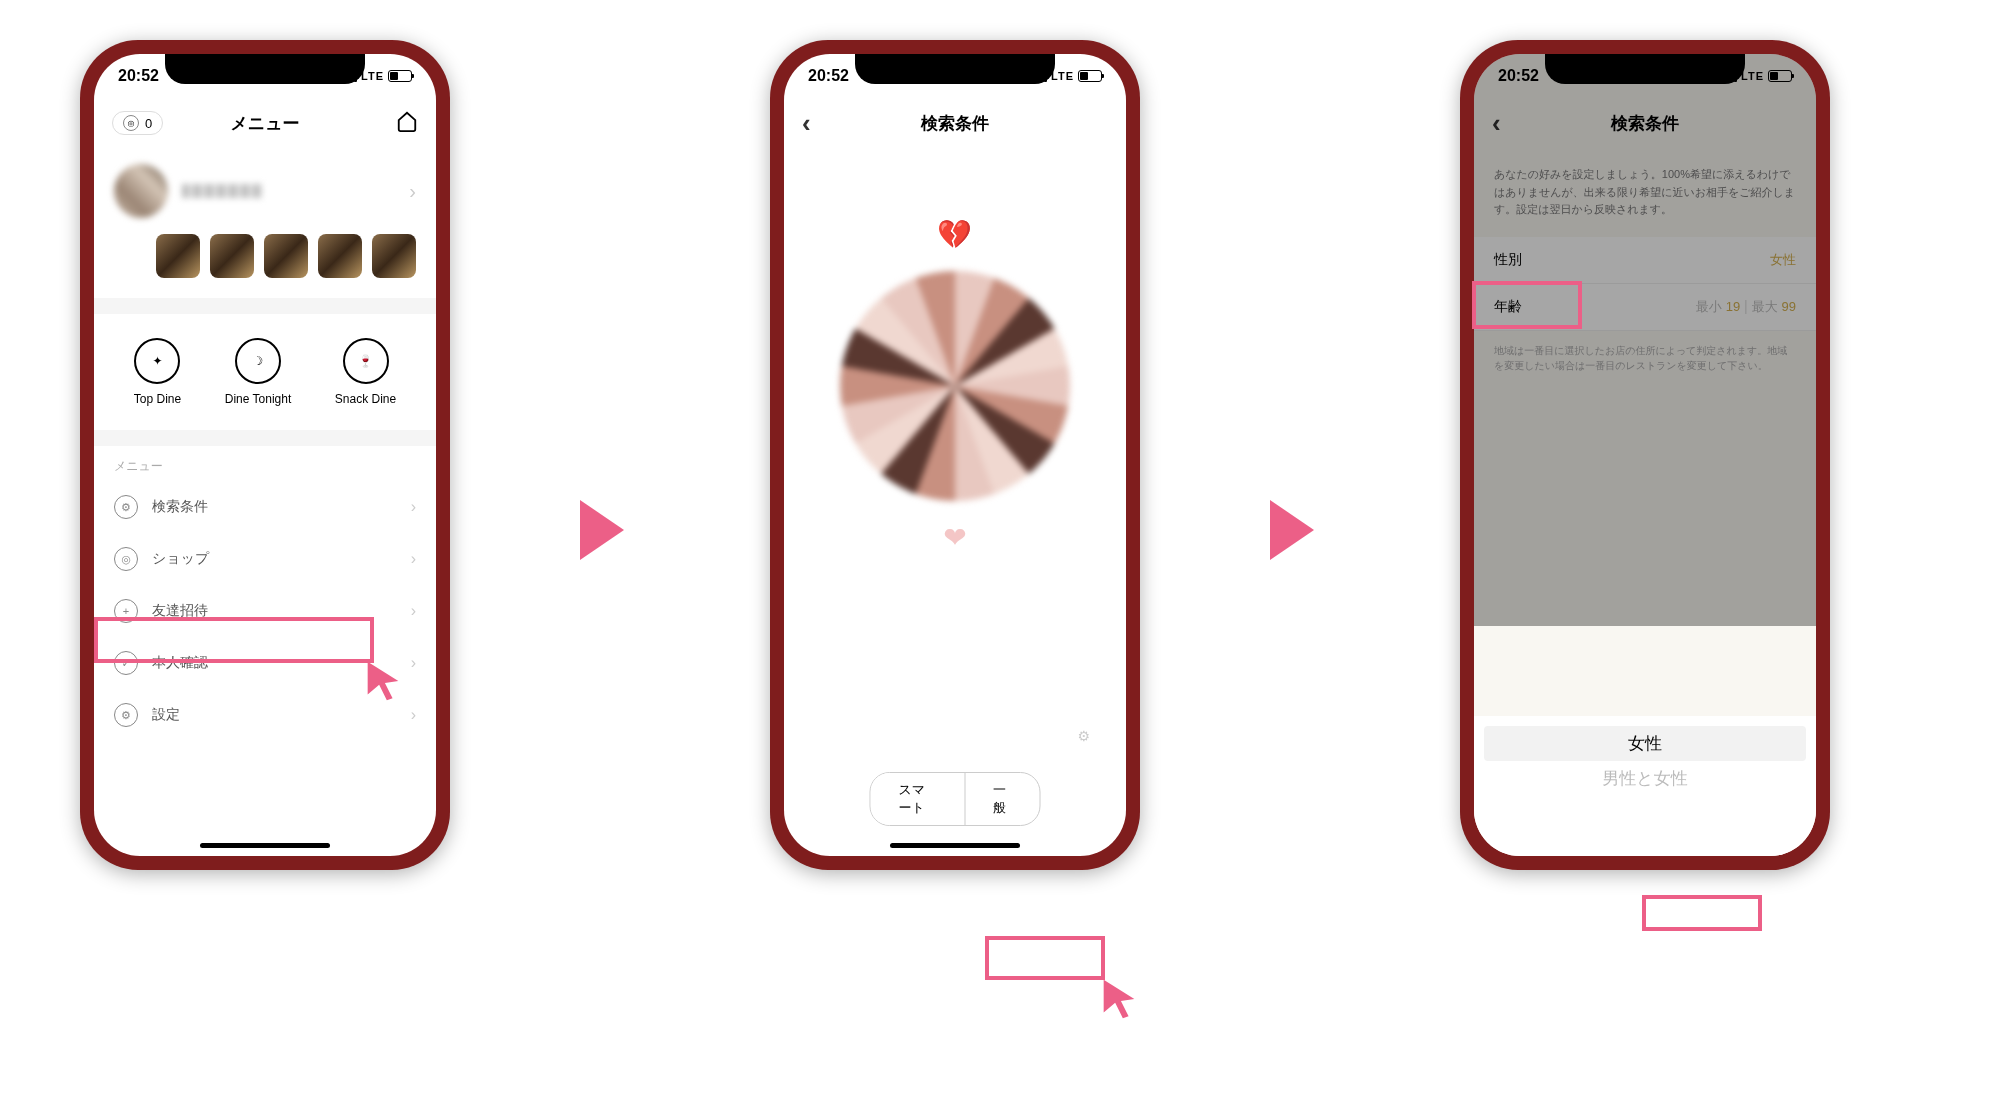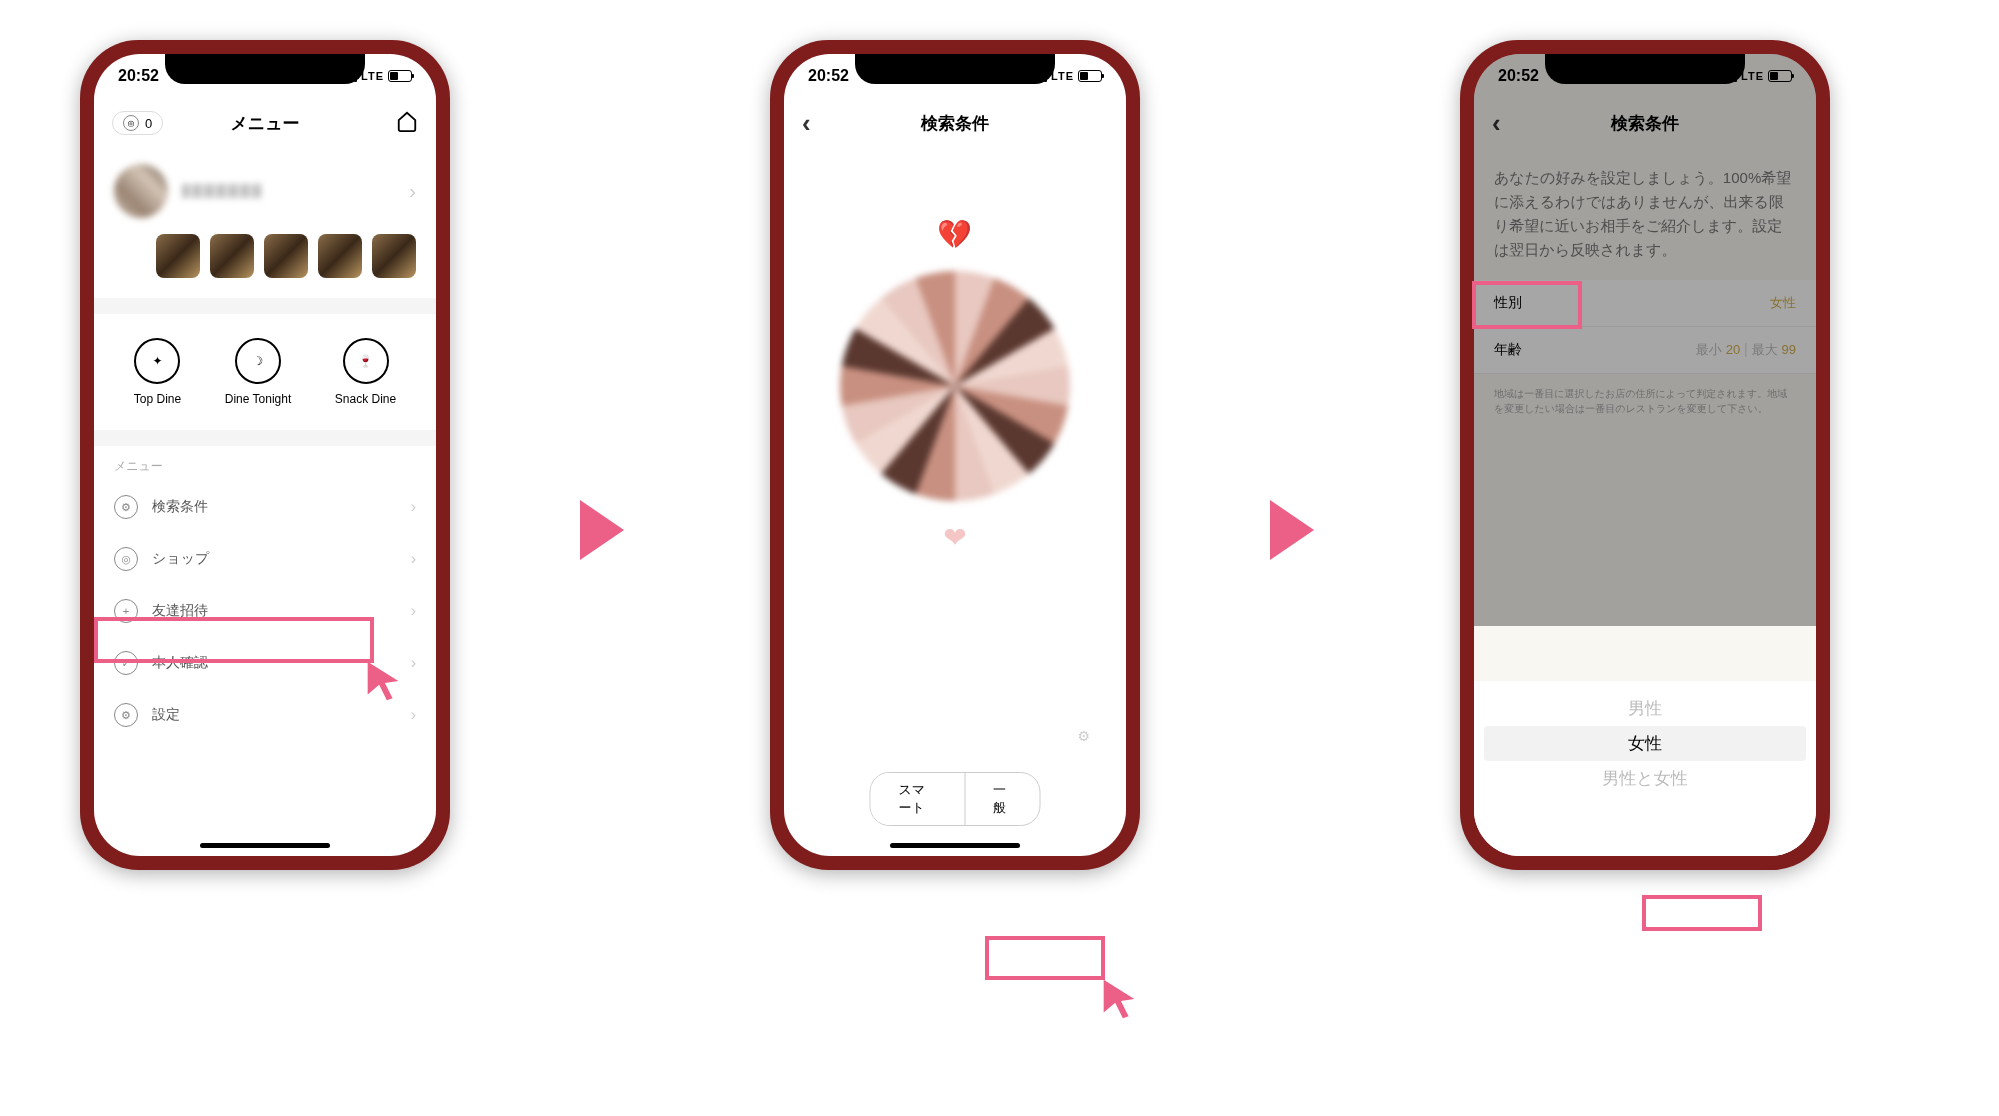--- a/index.html
+++ b/index.html
@@ -124,21 +124,21 @@
 .heart.broken { color: #b8c8e0; }
 .heart.full { color: #f4c6c6; }
 
 .tab-row { position: absolute; bottom: 30px; left: 50%; transform: translateX(-50%); display: flex; border: 1.5px solid #ccc; border-radius: 20px; overflow: hidden; }
 .tab { padding: 8px 28px; font-size: 13px; font-weight: 500; }
 .tab.active { background: #fff; }
 .tab:first-child { border-right: 1px solid #ccc; }
 
 .home-indicator { position: absolute; bottom: 8px; left: 50%; transform: translateX(-50%); width: 130px; height: 5px; background: #000; border-radius: 3px; }
 
-.settings-desc { padding: 18px 20px; font-size: 15px; color: #777; line-height: 1.6; }
+.settings-desc { padding: 18px 20px; font-size: 11px; color: #777; line-height: 1.6; }
 .setting-row { background: #fff; display: flex; align-items: center; justify-content: space-between; padding: 14px 20px; font-size: 14px; border-bottom: 1px solid #eee; }
 .setting-row .val { color: #d4b050; font-size: 13px; }
 .setting-row .val.gray { color: #bbb; }
 .setting-row .chev2 { color: #ccc; margin-left: 6px; }
 .footnote { padding: 12px 20px; font-size: 10px; color: #aaa; line-height: 1.5; }
 
 .dim-overlay { position: absolute; top: 0; left: 0; right: 0; height: 100%; background: rgba(0,0,0,0.35); z-index: 20; }
 
 .picker {
   position: absolute; bottom: 0; left: 0; right: 0;
@@ -299,33 +299,32 @@
     </div>
     <div class="settings-desc">あなたの好みを設定しましょう。100%希望に添えるわけではありませんが、出来る限り希望に近いお相手をご紹介します。設定は翌日から反映されます。</div>
     <div class="setting-row">
       <span>性別</span>
       <span class="val">女性</span>
     </div>
     <div class="setting-row">
       <span>年齢</span>
       <span>
         <span class="val gray">最小</span>
-        <span class="val">20</span>
+        <span class="val">19</span>
         <span style="color:#ddd"> | </span>
         <span class="val gray">最大</span>
         <span class="val">99</span>
       </span>
     </div>
     <div class="footnote">地域は一番目に選択したお店の住所によって判定されます。地域を変更したい場合は一番目のレストランを変更して下さい。</div>
 
     <div class="dim-overlay" style="height:calc(100% - 230px)"></div>
 
     <div class="picker">
       <div class="picker-options">
-        <div class="picker-opt">男性</div>
         <div class="picker-opt selected">女性</div>
         <div class="picker-opt">男性と女性</div>
       </div>
     </div>
     <div class="home-indicator"></div>
   </div>
 </div>
 
 <div class="highlight-box hb1"></div>
 <div class="highlight-box hb2"></div>

